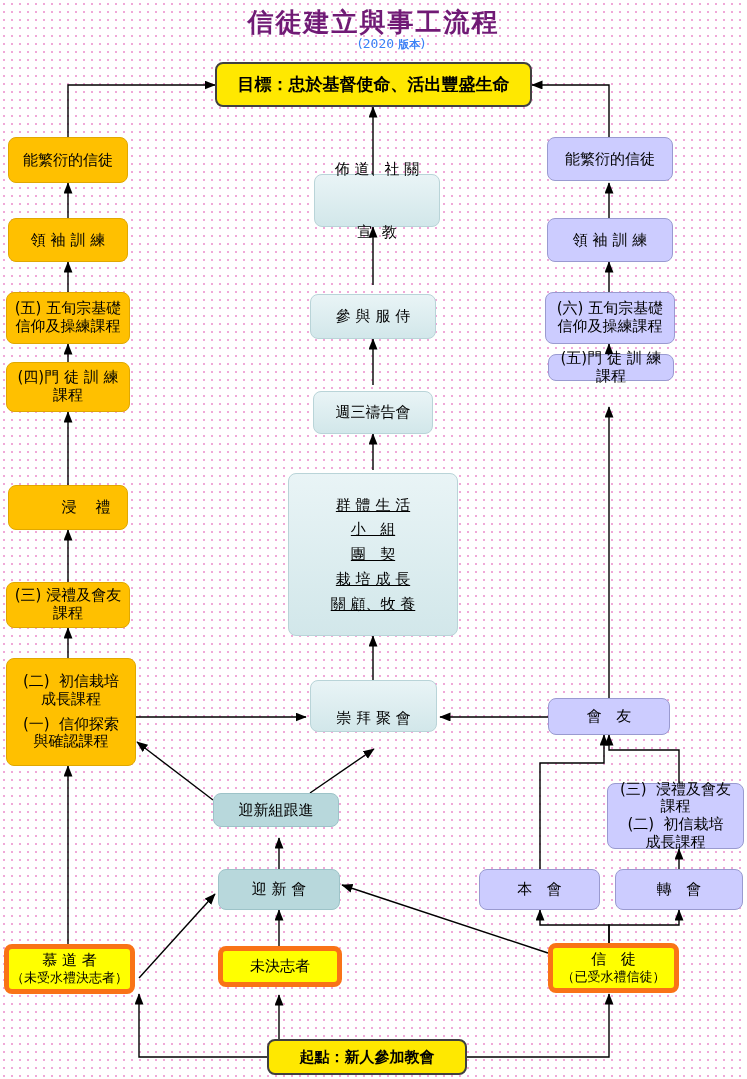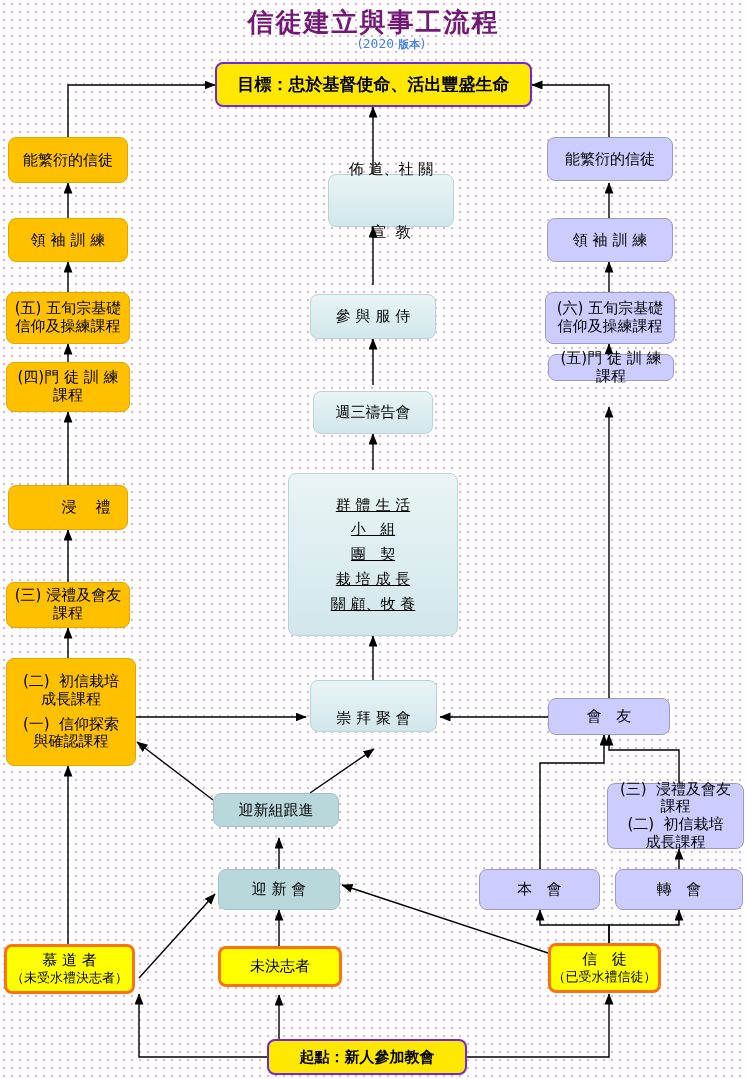--- a/index.html
+++ b/index.html
@@ -18,22 +18,22 @@
     align-items:center;justify-content:center;
     text-align:center;line-height:1.22;
     font-size:15px;color:#000;
   }
   .box .ln{display:block;white-space:pre;}
   .orange{background:#ffc000;border:1px solid #e0a800;}
   .purple{background:#ccccff;border:1px solid #9a9ad0;}
   .cyan{background:#dcedf0;border:1px solid #b9d4d8;
         background-image:linear-gradient(180deg,#e9f4f6,#d2e7ea);}
   .teal{background:#b8d8dc;border:1px solid #9dc3c8;}
-  .yellow{background:#ffff00;border:3px solid #f97316;}
-  .goal{background:#ffe800;border:2px solid #6d28d9;font-weight:bold;}
+  .yellow{background:#ffff00;border:5px solid #f97316;}
+  .goal{background:#ffe800;border:2px solid #404040;font-weight:bold;}
 
   #title{
     position:absolute;left:0;top:5px;width:747px;text-align:center;z-index:3;
     font-family:"DejaVu Serif","Liberation Serif",serif;
     font-size:26px;font-weight:bold;color:#701a75;letter-spacing:2px;
   }
   #subtitle{
     position:absolute;left:18px;top:36px;width:747px;text-align:center;z-index:3;
     font-size:13px;color:#3b82f6;
   }
@@ -145,21 +145,21 @@
     <span class="ln">(三) 浸禮及會友</span>
     <span class="ln">課程</span>
   </div>
   <div class="box orange tight" style="left:6px;top:658px;width:130px;height:108px;">
     <span class="ln">(二)  初信栽培</span>
     <span class="ln">成長課程</span>
     <span class="ln" style="margin-top:7px;">(一)  信仰探索</span>
     <span class="ln">與確認課程</span>
   </div>
 
-  <div class="box cyan" style="left:328px;top:174px;width:126px;height:53px;gap:44px;">
+  <div class="box cyan" style="left:314px;top:174px;width:126px;height:53px;gap:44px;">
     <span class="ln">佈 道、社 關</span>
     <span class="ln">宣  教</span>
   </div>
   <div class="box cyan" style="left:313px;top:391px;width:120px;height:43px;">
     <span class="ln">週三禱告會</span>
   </div>
   <div class="box cyan" style="left:310px;top:294px;width:126px;height:45px;">
     <span class="ln">參 與 服 侍</span>
   </div>
   <div class="box cyan" style="left:288px;top:473px;width:170px;height:163px;line-height:1.65;text-decoration:underline;">
@@ -209,21 +209,21 @@
     <span class="ln">轉   會</span>
   </div>
 
   <div class="box yellow tight" style="left:4px;top:944px;width:131px;height:50px;">
     <span class="ln">慕 道 者</span>
     <span class="ln sm">（未受水禮決志者）</span>
   </div>
   <div class="box yellow" style="left:218px;top:946px;width:124px;height:41px;">
     <span class="ln">未決志者</span>
   </div>
-  <div class="box yellow tight" style="left:548px;top:943px;width:113px;height:50px;">
+  <div class="box yellow tight" style="left:548px;top:943px;width:131px;height:50px;">
     <span class="ln">信   徒</span>
     <span class="ln sm">（已受水禮信徒）</span>
   </div>
 
   <div class="box goal" style="left:267px;top:1039px;width:200px;height:36px;font-size:15px;">
     <span class="ln">起點：新人參加教會</span>
   </div>
 
 </div>
 

